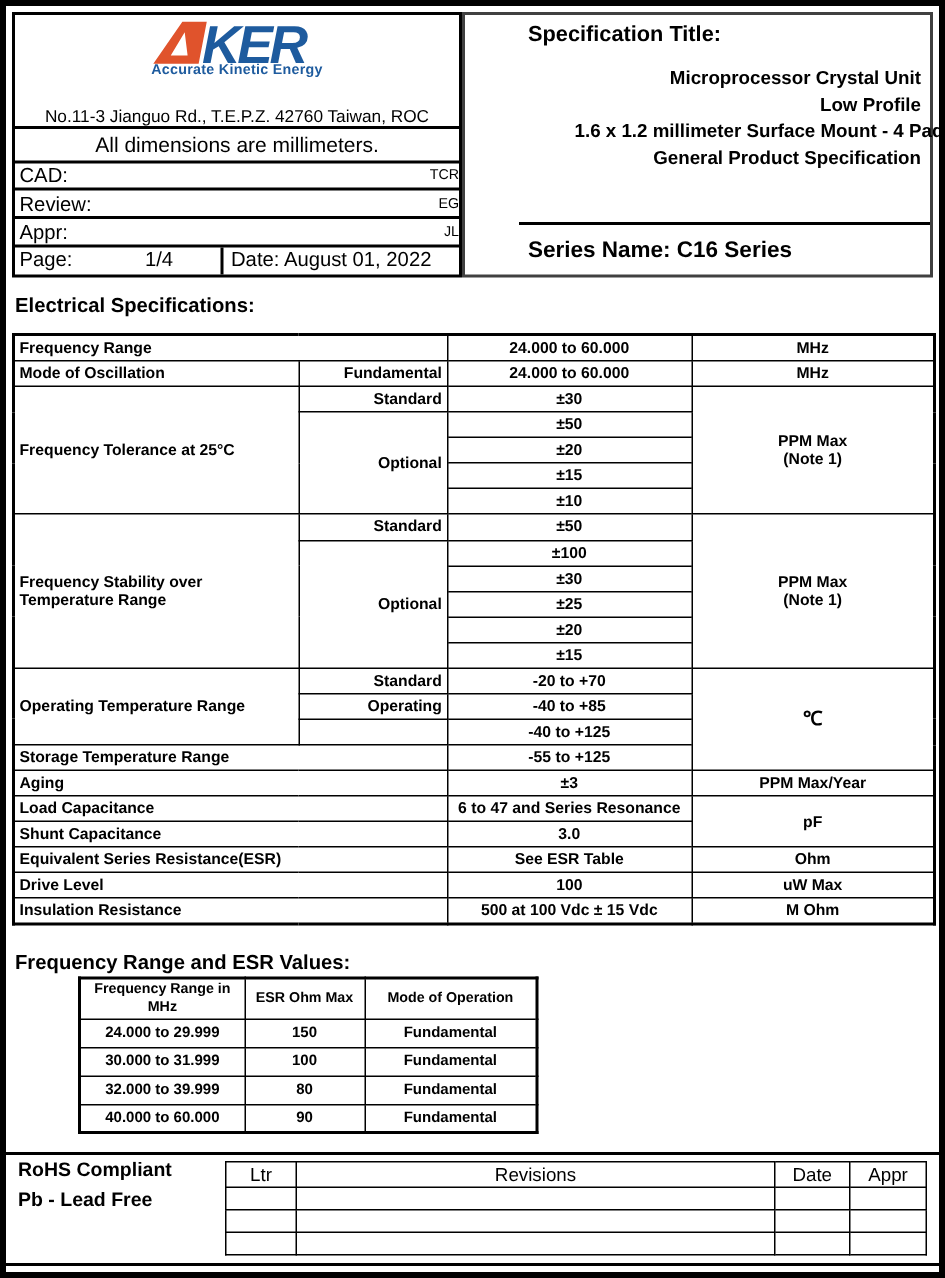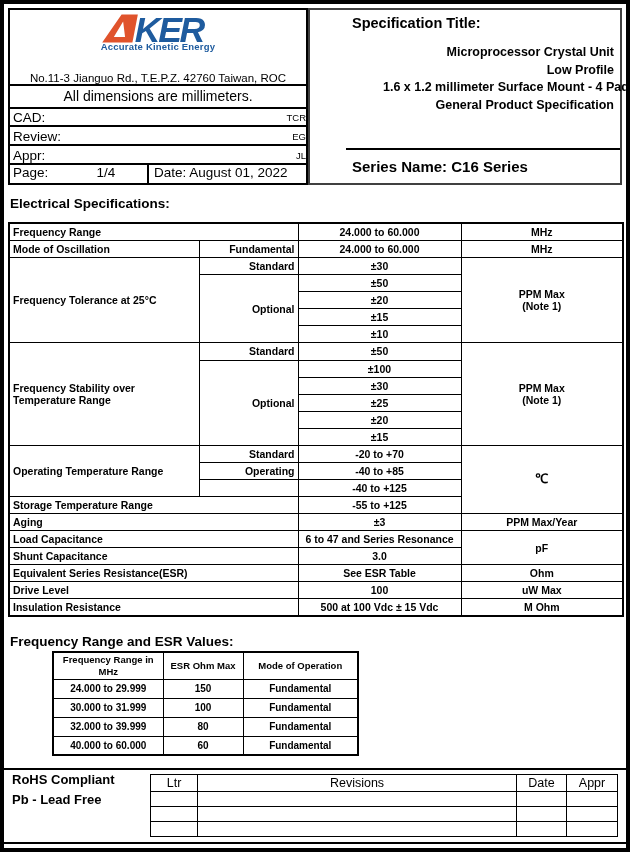--- a/index.html
+++ b/index.html
@@ -269,21 +269,21 @@
       <td>100</td>
       <td>Fundamental</td>
     </tr>
     <tr class="data">
       <td>32.000 to 39.999</td>
       <td>80</td>
       <td>Fundamental</td>
     </tr>
     <tr class="data">
       <td>40.000 to 60.000</td>
-      <td>60</td>
+      <td>90</td>
       <td>Fundamental</td>
     </tr>
   </tbody>
     </table>
 
   <div class="footer-line-top"></div>
   <div class="rohs">
     <div>RoHS Compliant</div>
     <div>Pb - Lead Free</div>
   </div>

